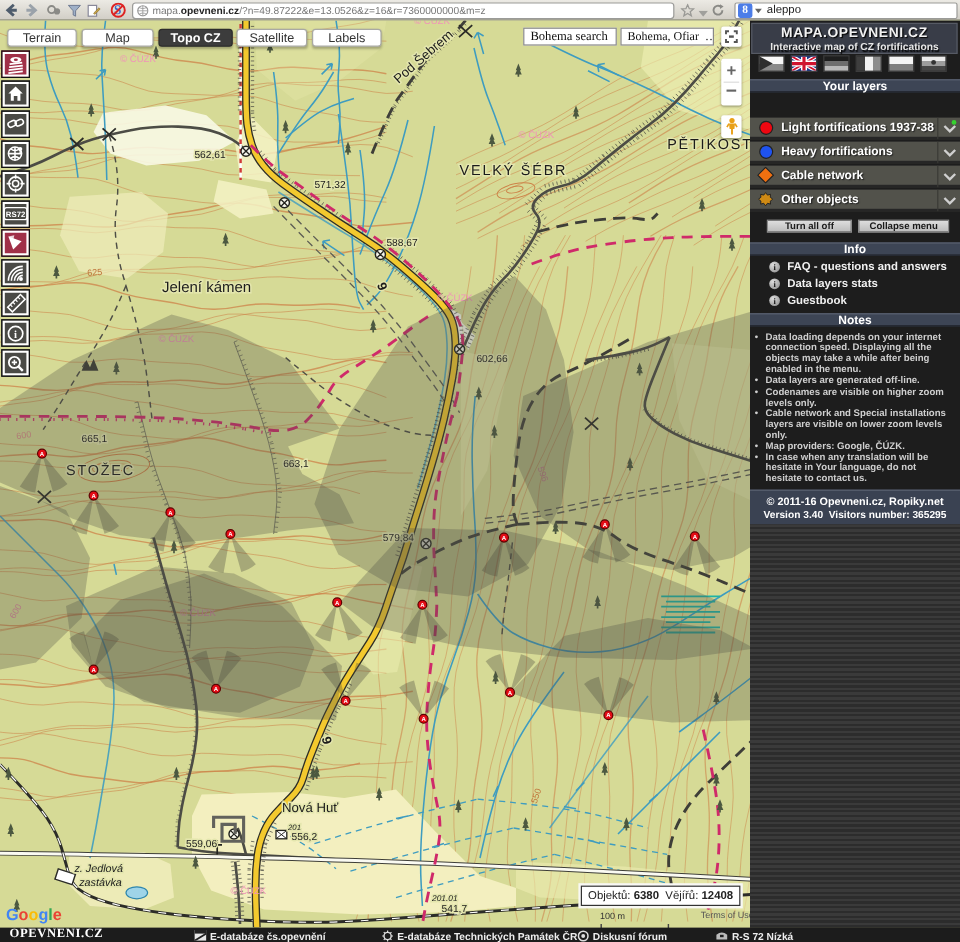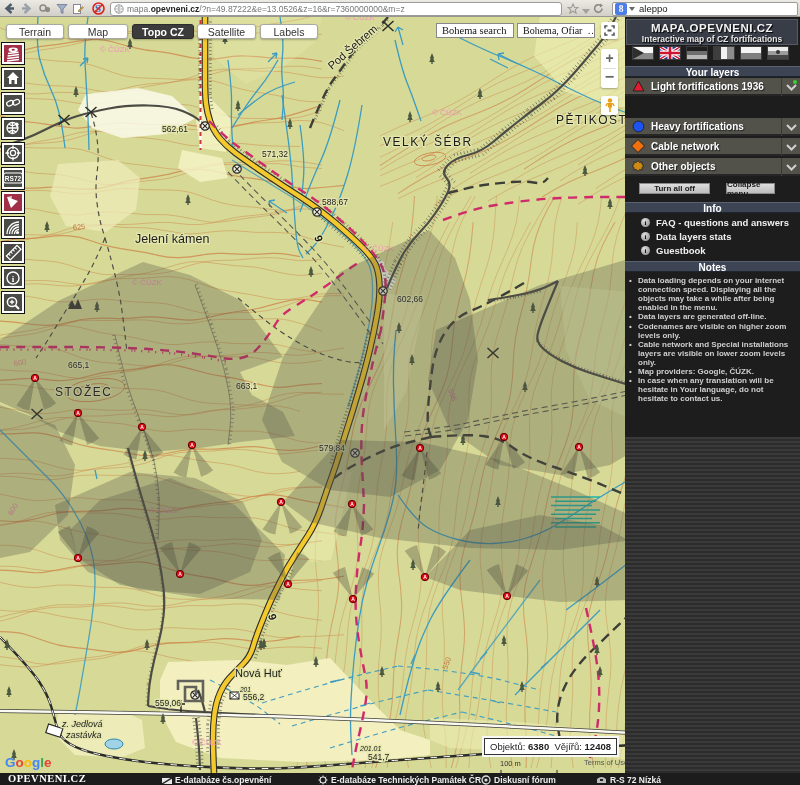--- a/index.html
+++ b/index.html
@@ -694,27 +694,27 @@
 <path d="M10,0 V12 M0,6 H20" stroke="#cf1330" stroke-width="2.6"></path>
 </svg>
       </div>
       <div class="flag" style="left:61px;background:linear-gradient(#1e1e1e 33%,#6e6e6e 33%,#6e6e6e 66%,#b8b8b8 66%)"></div>
       <div class="flag" style="left:88px;background:linear-gradient(90deg,#3e3e3e 33%,#f2f2f2 33%,#f2f2f2 66%,#8c8c8c 66%)"></div>
       <div class="flag" style="left:115px;background:linear-gradient(#f4f4f4 50%,#7e7e7e 50%)"></div>
       <div class="flag" style="left:142px;background:linear-gradient(#ececec 33%,#9c9c9c 33%,#9c9c9c 66%,#464646 66%)">
         <div style="position:absolute;left:8px;top:3px;width:4px;height:4px;border-radius:50%;background:#333"></div>
       </div>
 <div class="shead" style="top:49px">Your layers</div>
-<div class="lrow" style="top:61px">
+<div class="lrow" style="top:81px">
         <div class="ic">
-          <svg width="13" height="12">
-            <path d="M6.5,1 L12,11 L1,11 Z" fill="#e8192c" stroke="#222" stroke-width="1"></path>
+          <svg width="13" height="13">
+            <circle cx="6.5" cy="6.5" r="5.4" fill="#ee0711" stroke="#222" stroke-width="1"></circle>
           </svg>
         </div>
-        <div class="tx">Light fortifications 1936</div>
+        <div class="tx">Light fortifications 1937-38</div>
         <div class="chev">
           <svg width="11" height="7">
             <path d="M1,1 L5.5,5.5 L10,1" stroke="#cfcfcf" stroke-width="2" fill="none"></path>
           </svg>
           <div style="position:absolute;right:3px;top:2px;width:4px;height:4px;border-radius:50%;background:#35d12f"></div>
         </div>
       </div>
 <div class="lrow" style="top:121px">
         <div class="ic">
           <svg width="14" height="14">
@@ -748,40 +748,44 @@
           </svg>
         </div>
         <div class="tx">Other objects</div>
         <div class="chev">
           <svg width="11" height="7">
             <path d="M1,1 L5.5,5.5 L10,1" stroke="#cfcfcf" stroke-width="2" fill="none"></path>
           </svg>
         </div>
       </div>
 <div class="sbtn" style="left:14px;top:166px;width:71px">Turn all off</div>
-<div class="sbtn" style="left:101px;top:166px;width:49px">Collapse menu</div>
+<div class="sbtn" style="left:90px;top:166px;width:76px">Collapse menu</div>
 <div class="shead" style="top:185px">Info</div>
 <div class="irow" style="top:200px;left:16px"><div class="ii">i</div>FAQ - questions and answers</div>
 <div class="irow" style="top:214px;left:16px"><div class="ii">i</div>Data layers stats</div>
 <div class="irow" style="top:228px;left:16px"><div class="ii">i</div>Guestbook</div>
 <div class="shead" style="top:244px">Notes</div>
 <div class="note" style="top:259px;position:absolute"><span style="position:absolute;left:-9px">•</span>Data loading depends on your internet</div>
 <div class="note" style="top:268.1px;position:absolute">connection speed. Displaying all the</div>
 <div class="note" style="top:277.20000000000005px;position:absolute">objects may take a while after being</div>
 <div class="note" style="top:286.30000000000007px;position:absolute">enabled in the menu.</div>
 <div class="note" style="top:295.4000000000001px;position:absolute"><span style="position:absolute;left:-9px">•</span>Data layers are generated off-line.</div>
 <div class="note" style="top:304.5000000000001px;position:absolute"><span style="position:absolute;left:-9px">•</span>Codenames are visible on higher zoom</div>
 <div class="note" style="top:313.60000000000014px;position:absolute">levels only.</div>
 <div class="note" style="top:322.70000000000016px;position:absolute"><span style="position:absolute;left:-9px">•</span>Cable network and Special installations</div>
 <div class="note" style="top:331.8000000000002px;position:absolute">layers are visible on lower zoom levels</div>
 <div class="note" style="top:340.9000000000002px;position:absolute">only.</div>
 <div class="note" style="top:350.0000000000002px;position:absolute"><span style="position:absolute;left:-9px">•</span>Map providers: Google, ČÚZK.</div>
 <div class="note" style="top:359.10000000000025px;position:absolute"><span style="position:absolute;left:-9px">•</span>In case when any translation will be</div>
 <div class="note" style="top:368.2000000000003px;position:absolute">hesitate in Your language, do not</div>
 <div class="note" style="top:377.3000000000003px;position:absolute">hesitate to contact us.</div>
+<div id="sbfoot">
+        <div class="f1">© 2011-16 Opevneni.cz, Ropiky.net</div>
+        <div class="f2">Version 3.40&nbsp; Visitors number: 365295</div>
+      </div>
 <div id="sbstripes"></div>
 </div>
 <div id="tb">
 <div class="tbi" style="left:4px">
         <svg width="11" height="11">
           <path d="M7.5,1 L2.5,5.5 L7.5,10 M2.5,5.5 L10,5.5" stroke="#4e5c6c" stroke-width="2.4" fill="none"></path>
         </svg>
       </div>
 <div class="tbi" style="left:21px">
         <svg width="11" height="11">

